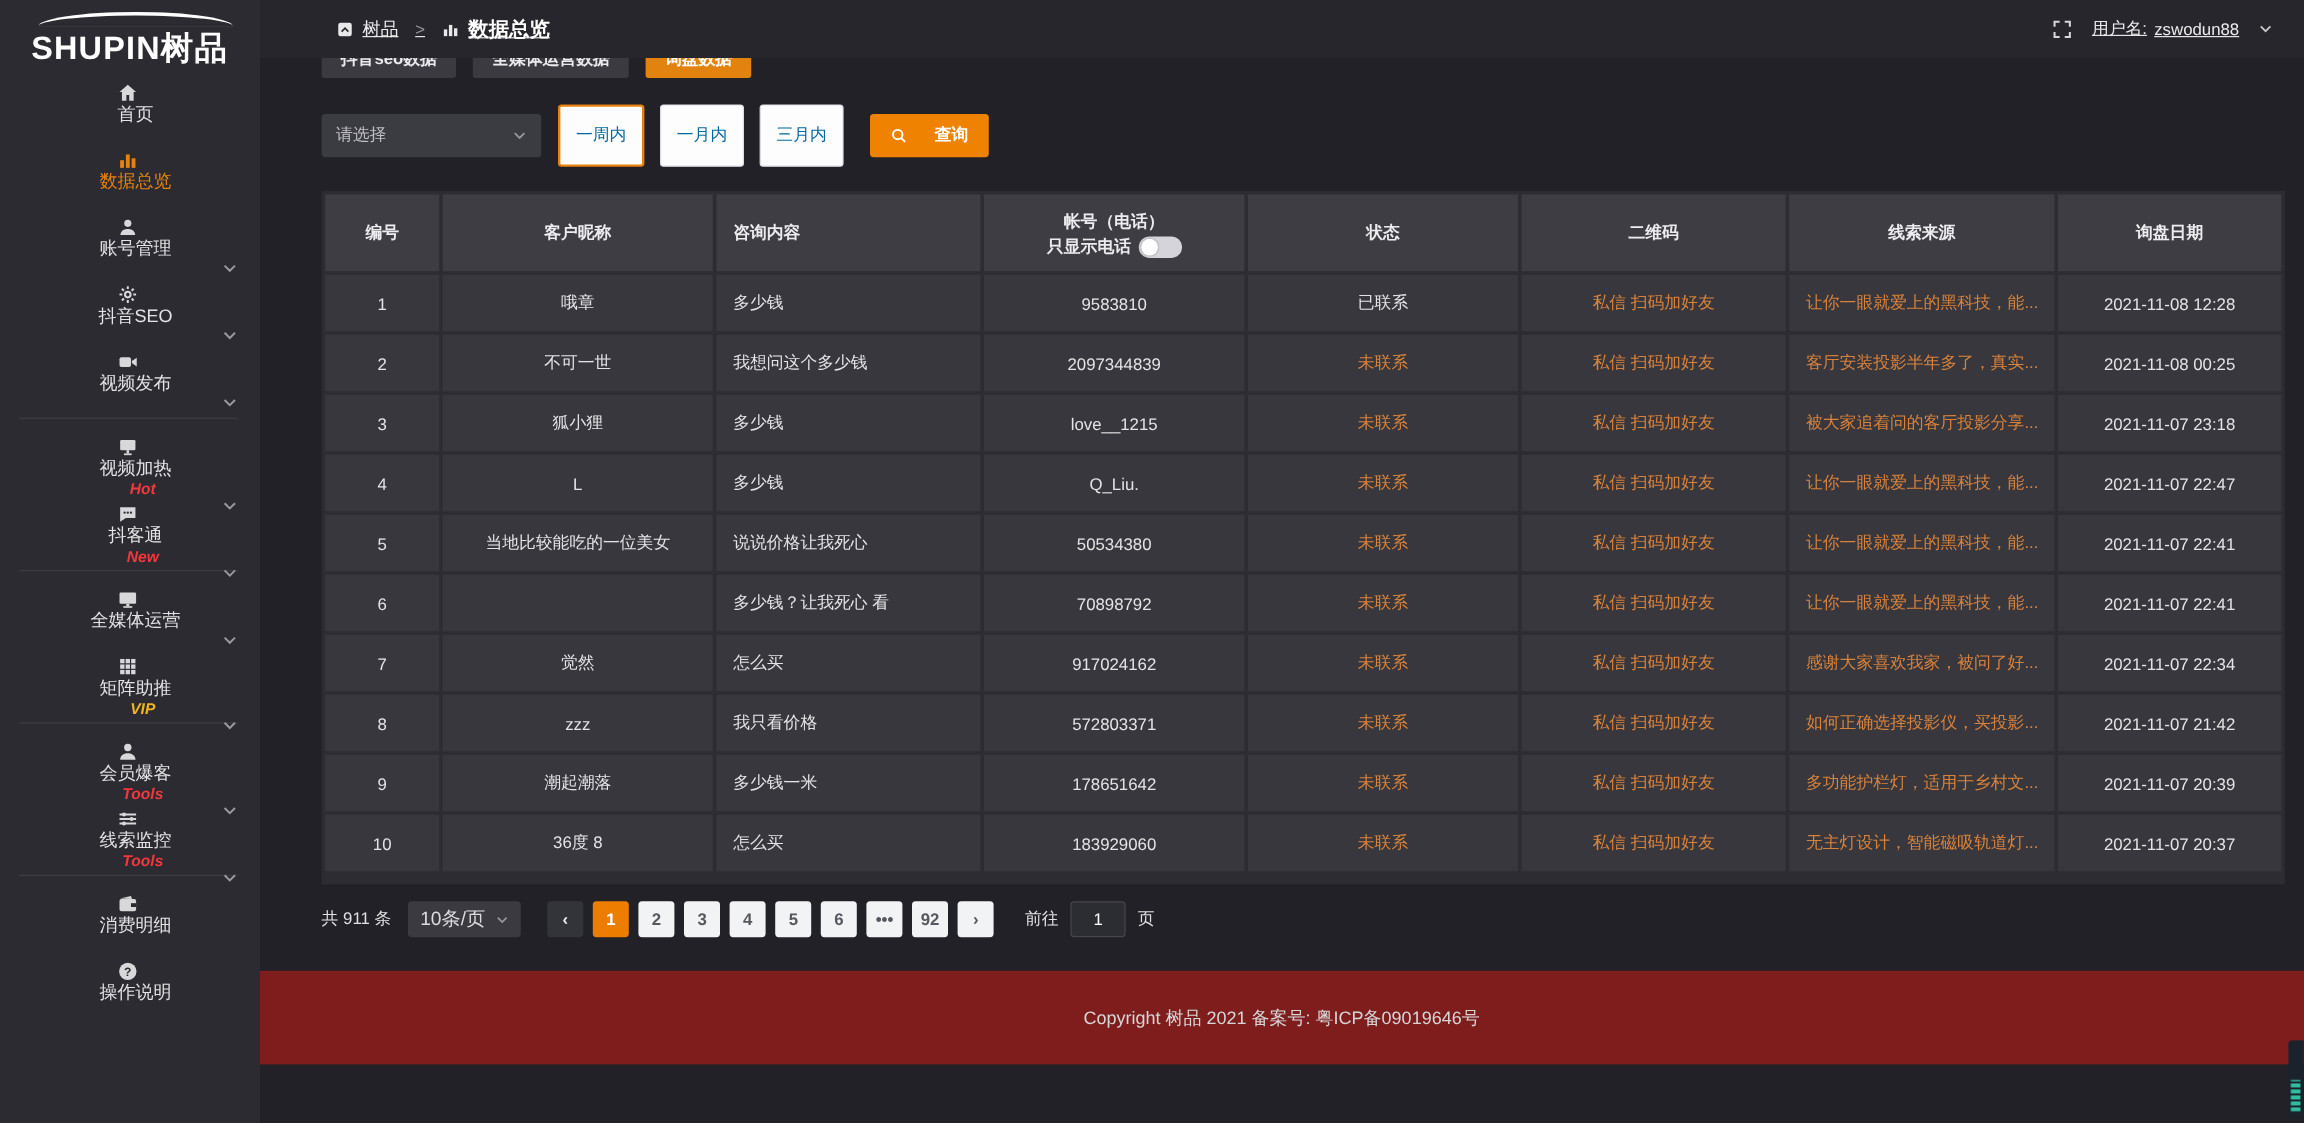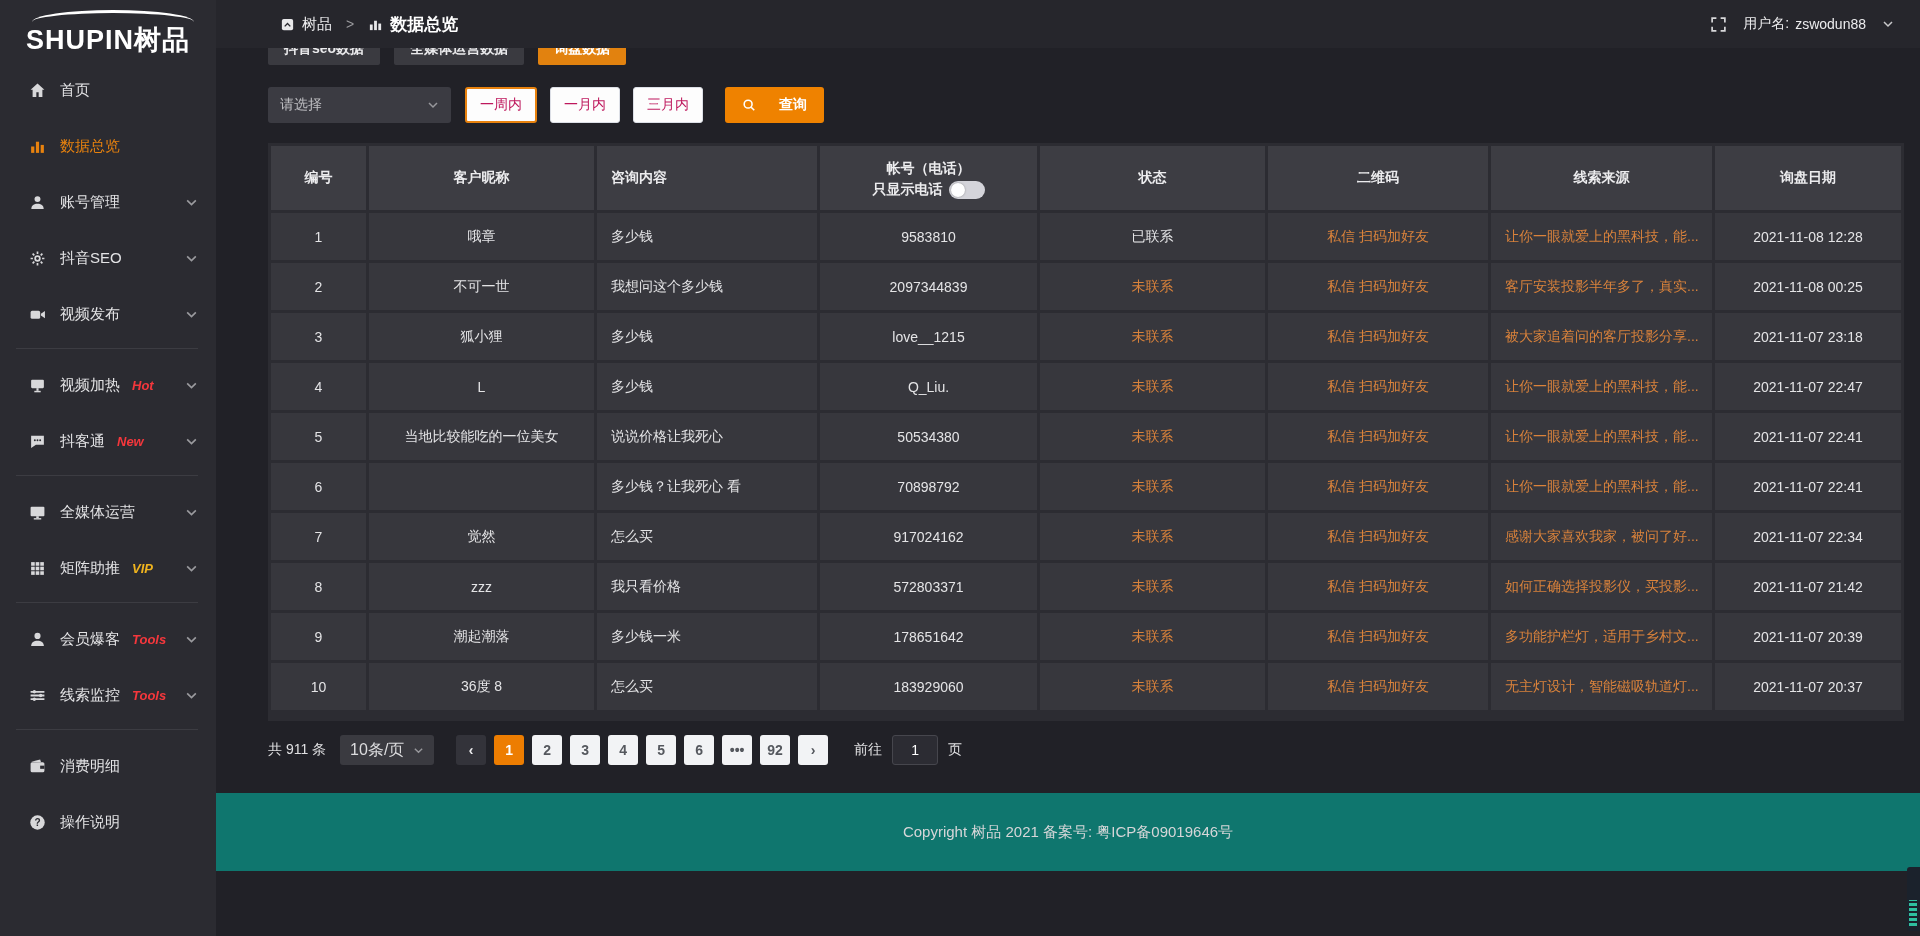--- a/index.html
+++ b/index.html
@@ -8,50 +8,50 @@
     background:#212127;
     font-family:"Liberation Sans","DejaVu Sans",sans-serif;
     color:#e4e4e6;
   }
   
   .sidebar { position:fixed; left:0; top:0; bottom:0; width:216px; background:#2b2b31; z-index:5; }
   .logo { padding:10px 0 2px 26px; }
   .logo-arc { width:162px; height:12px; border-top:3px solid #fff; border-radius:50% 50% 0 0 / 100% 100% 0 0; margin-left:6px; }
   .logo-text { color:#fff; font-weight:bold; font-size:27px; letter-spacing:1px; white-space:nowrap; }
   .sidebar-nav { padding-top:8px; }
-  .side-item { display:flex; align-items:center; height:44px; margin:0 0 12px 0; padding:0 18px 0 28px; cursor:pointer; }
+  .side-item { display:flex; align-items:center; height:44px; margin:0 0 12px 0; padding:0 18px 0 28px; cursor:pointer;flex-direction:column; }
   .s-icon { width:18px; height:18px; margin-right:14px; color:#d8d8da; display:flex; align-items:center; justify-content:center; flex:none; }
   .s-label { font-size:15px; color:#e3e3e5; white-space:nowrap; }
   .side-item.active .s-label, .side-item.active .s-icon { color:#e8820e; }
   .s-badge { font-size:13px; font-weight:bold; font-style:italic; margin-left:12px; }
   .badge-red { color:#f4373c; }
   .badge-yellow { color:#f0b41e; }
   .s-chevron { margin-left:auto; color:#9a9a9e; display:flex; }
   .s-divider { height:1px; background:#3c3c42; margin:8px 18px 14px 16px; }
   
-  .topbar { position:fixed; left:216px; right:0; top:0; height:48px; background:#26262c; display:flex; align-items:center; padding:0 26px 0 64px; z-index:4; }
+  .topbar { position:fixed; left:216px; right:0; top:0; height:48px; background:#26262c; display:flex; align-items:center; padding:0 26px 0 64px; z-index:4;text-decoration:underline; }
   .breadcrumb { display:flex; align-items:center; }
   .bc-icon { color:#e8e8ea; display:flex; margin-right:7px; }
   .bc-root { font-size:15px; color:#ececee; }
   .bc-sep { color:#9a9a9e; margin:0 14px; font-size:14px; }
   .bc-current { font-size:17px; font-weight:bold; color:#fff; }
   .topbar-right { margin-left:auto; display:flex; align-items:center; gap:16px; }
   .fs-icon { color:#d8d8da; display:flex; cursor:pointer; }
   .user-label, .user-name { font-size:14px; color:#eceecf0; color:#ececee;text-align:right; }
   .user-chevron { color:#c8c8ca; display:flex; cursor:pointer; }
   
   .main { margin-left:216px; padding:32px 16px 0 52px; }
   .tabs { display:flex; gap:14px; }
   .tab { background:#3a3a40; color:#eaeaec; font-size:14px; font-weight:bold; padding:0 16px; height:33px; display:flex; align-items:center; border-radius:2px; cursor:pointer; }
   .tab.active { background:#e2820f; color:#fff; }
   .filters { margin-top:22px; display:flex; align-items:center; }
   .select { width:183px; height:36px; background:#3b3b42; border-radius:3px; color:#bfbfc3; font-size:14px; padding:0 12px; display:flex; align-items:center; cursor:pointer; }
   .select .sel-chevron { margin-left:auto; color:#98989c; display:flex; }
   .range-buttons { display:flex; gap:13px; margin-left:14px; }
-  .range-btn { height:36px; padding:0 13px; background:#fdfdfd; color:#be185d; border:1px solid #dcdfe6; border-radius:3px; font-size:14px; display:flex; align-items:center; cursor:pointer; }
+  .range-btn { height:52px; padding:0 13px; background:#fdfdfd; color:#0369a1; border:1px solid #dcdfe6; border-radius:3px; font-size:14px; display:flex; align-items:center; cursor:pointer; }
   .range-btn.selected { border:2px solid #e8820e; }
   .search-btn { height:36px; padding:0 17px; margin-left:22px; background:#ef8200; color:#fff; border:none; border-radius:3px; font-size:14px; font-weight:bold; display:flex; align-items:center; gap:23px; cursor:pointer; }
   
   .table-wrap { margin-top:20px; background:#2c2c32; padding-bottom:8px; }
   table { width:100%; border-collapse:separate; border-spacing:3px; table-layout:fixed; }
   th { background:#3d3d43; height:64px; color:#ececee; font-weight:bold; font-size:14px; text-align:center; }
   td { background:#37373d; height:47px; color:#e4e4e6; font-size:14px; text-align:center; overflow:hidden; white-space:nowrap; }
   th.left, td.left { text-align:left; padding-left:14px; }
   .orange-text { color:#d9823b; }
   .th-account-line { line-height:20px; }
@@ -62,21 +62,21 @@
   .pagination { margin-top:14px; display:flex; align-items:center; font-size:14px; color:#e0e0e2; }
   .size-select { width:94px; height:30px; background:#3a3a40; border-radius:3px; padding:0 10px; display:flex; align-items:center; font-size:16px; color:#dcdcde; margin-left:14px; cursor:pointer; }
   .size-select .sel-chevron { margin-left:auto; color:#98989c; display:flex; }
   .pages { display:flex; gap:8px; margin-left:22px; align-items:center; }
   .page-btn { min-width:30px; height:30px; padding:0 5px; border-radius:3px; background:#f2f3f5; color:#55585e; display:flex; align-items:center; justify-content:center; font-size:14px; font-weight:bold; cursor:pointer; }
   .page-btn.prev { background:#33333a; color:#ececee; }
   .page-btn.active { background:#ed7d01; color:#fff; }
   .goto { display:flex; align-items:center; gap:10px; margin-left:26px; }
   .goto-input { width:46px; height:30px; background:#2c2c33; border:1px solid #46464d; border-radius:3px; color:#fff; text-align:center; font-size:14px; font-family:inherit; }
   
-  .footer { margin:28px -16px 0 -52px; background:#0f766e; height:78px; display:flex; align-items:center; justify-content:center; }
+  .footer { margin:28px -16px 0 -52px; background:#7f1d1d; height:78px; display:flex; align-items:center; justify-content:center; }
   .footer-text { color:#d6d6d8; font-size:15px; }
   
   .corner-widget { position:fixed; right:0; bottom:5px; width:13px; height:64px; background:#1b222c; border-radius:3px 0 0 3px; z-index:9; }
   .corner-widget .bars { position:absolute; bottom:5px; left:2px; right:3px; height:26px;
     background:repeating-linear-gradient(to top,#2fbf9f 0 3px,transparent 3px 5px); }
   svg { display:block; }
 </style>
 </head>
 <body>
 

